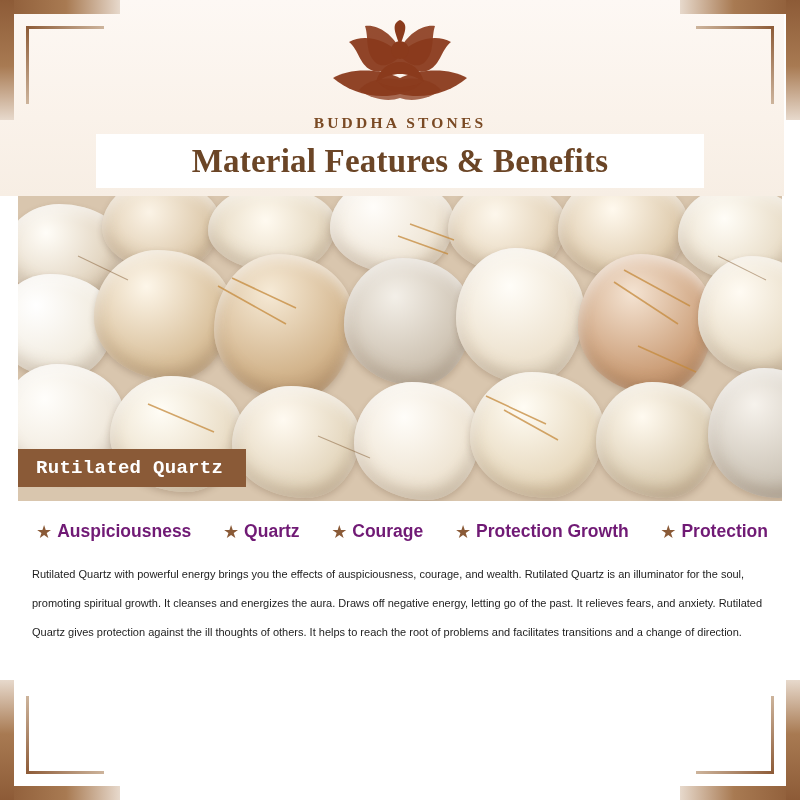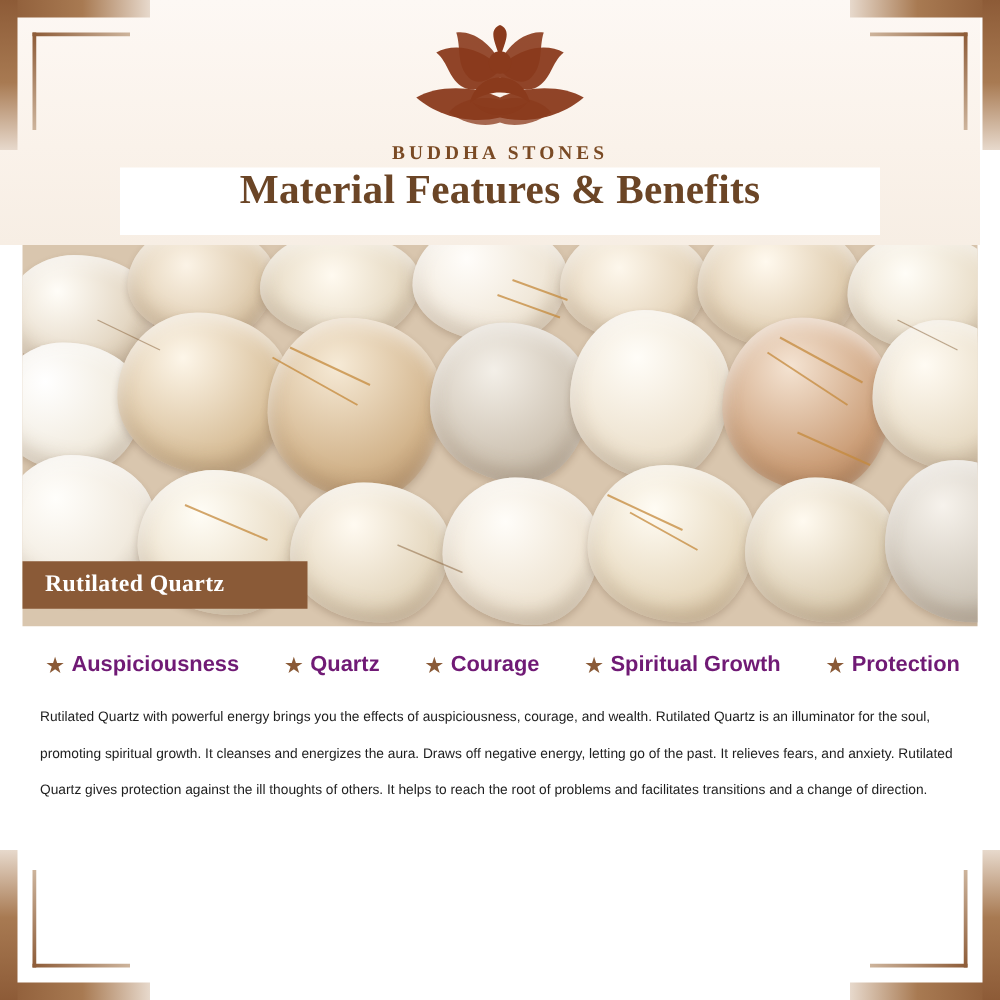--- a/index.html
+++ b/index.html
@@ -77,20 +77,21 @@
   }
 
   .title-bar {
     position: absolute;
     top: 134px;
     left: 96px;
     width: 608px;
     height: 54px;
     background: #ffffff;
     display: flex;
+    align-items: center;
     justify-content: center;
   }
   .title-bar h1 {
     font-family: "Liberation Serif", serif;
     font-size: 33px;
     font-weight: 700;
     color: #6b4526;
     letter-spacing: 0.2px;
     white-space: nowrap;
   }
@@ -127,21 +128,21 @@
     background: #8a5a37;
     display: flex;
     align-items: center;
     padding: 0 22px 0 18px;
   }
   .ribbon span {
     color: #ffffff;
     font-size: 19px;
     font-weight: 700;
     letter-spacing: 0.3px;
-    font-family: Liberation Serif, serif;
+    font-family: Liberation Mono, monospace;
   }
 
   
   .benefits {
     position: absolute;
     top: 521px;
     left: 36px;
     width: 732px;
     display: flex;
     align-items: center;
@@ -278,21 +279,21 @@
     <div class="benefit">
       <span class="star">★</span>
       <span class="txt">Quartz</span>
     </div>
     <div class="benefit">
       <span class="star">★</span>
       <span class="txt">Courage</span>
     </div>
     <div class="benefit">
       <span class="star">★</span>
-      <span class="txt">Spiritual Growth</span>
+      <span class="txt">Protection Growth</span>
     </div>
     <div class="benefit">
       <span class="star">★</span>
       <span class="txt">Protection</span>
     </div>
   </div>
 
   <p class="body-copy">Rutilated Quartz with powerful energy brings you the effects of auspiciousness, courage, and wealth. Rutilated Quartz is an illuminator for the soul, promoting spiritual growth. It cleanses and energizes the aura. Draws off negative energy, letting go of the past. It relieves fears, and anxiety. Rutilated Quartz gives protection against the ill thoughts of others.  It helps to reach the root of problems and facilitates transitions and a change of direction.</p>
 
   <div class="footer-strip"></div>

